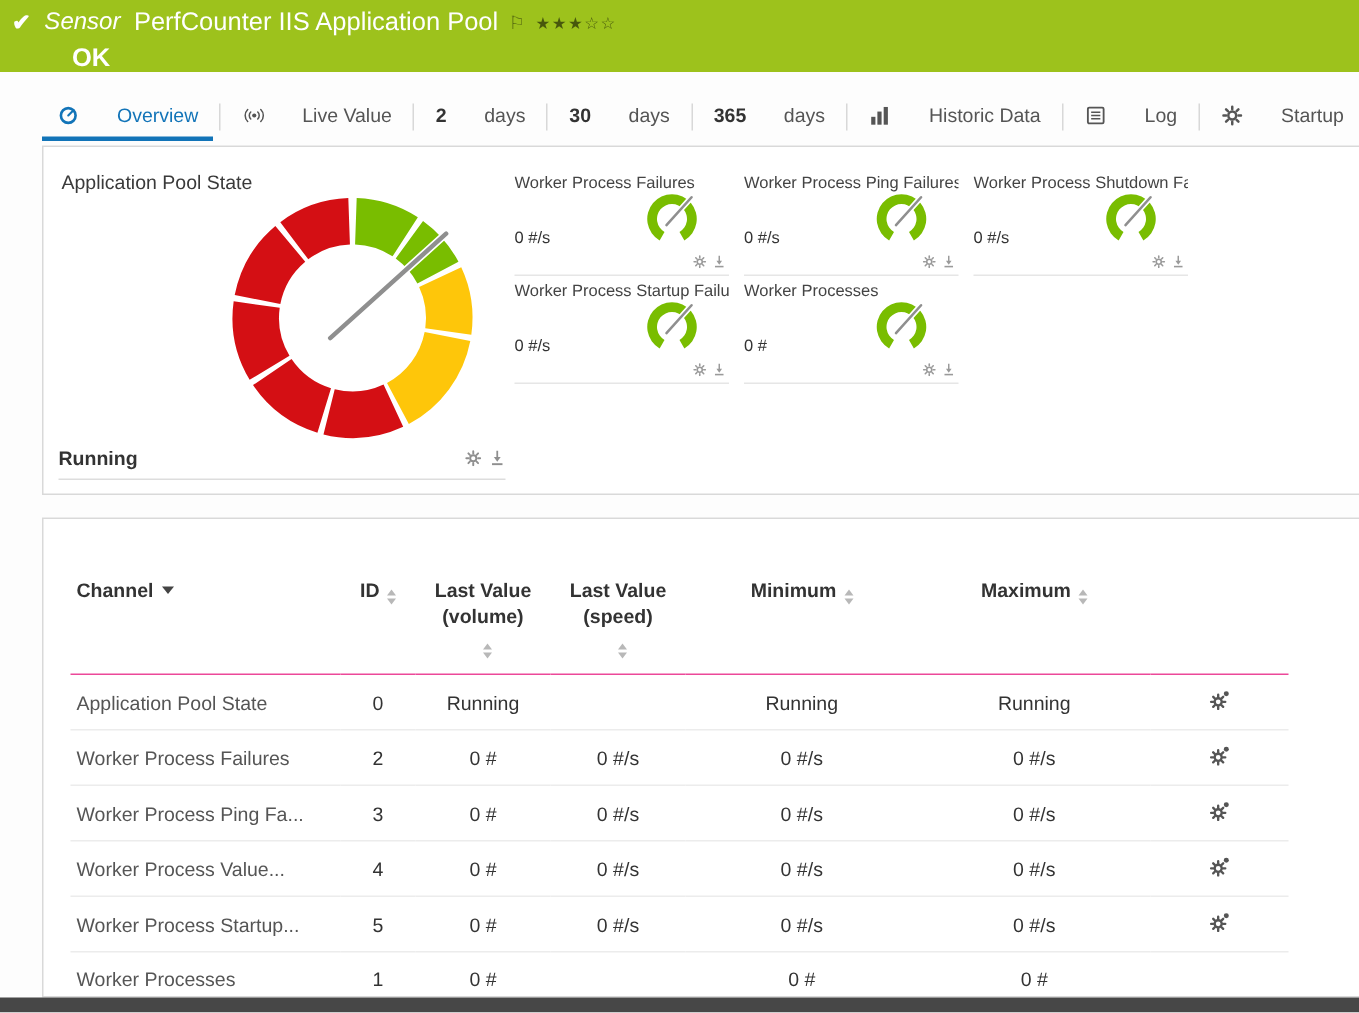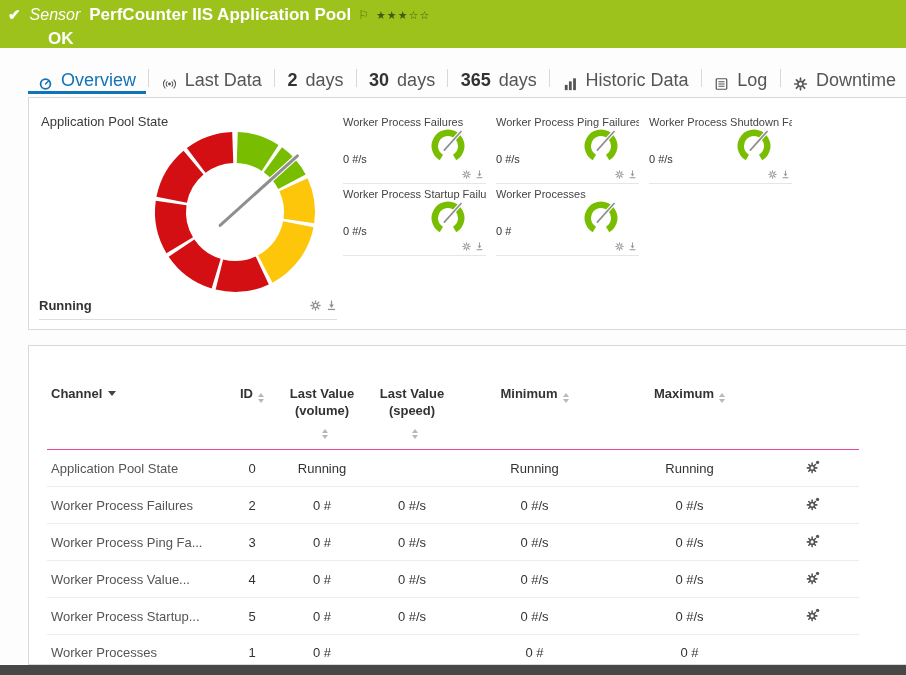--- a/index.html
+++ b/index.html
@@ -9,29 +9,29 @@
     -webkit-font-smoothing:antialiased;
   }
   svg{display:block}
   .defs{position:absolute;width:0;height:0;overflow:hidden}
 
   
   .sensor-header{position:absolute;left:0;top:0;width:100%;height:48px;background:var(--green,#9dc21c);}
   .hdr-line1{position:absolute;left:8px;top:5px;display:flex;align-items:center;color:#fff;white-space:nowrap;}
   .check-icon{font-size:15px;font-weight:bold;color:#fff;margin-right:9px;}
   .hdr-kind{font-style:italic;font-size:16px;margin-right:9px;}
-  .hdr-title{font-size:17px;font-weight:bold;margin-right:7px;}
+  .hdr-title{font-size:17px;font-weight:normal;margin-right:7px;}
   .flag-icon{font-size:12px;color:rgba(0,0,0,.45);margin-right:7px;cursor:pointer;}
   .stars{font-size:11px;letter-spacing:1px;color:rgba(0,0,0,.55);cursor:pointer;}
   .hdr-ok{position:absolute;left:48px;top:29px;font-size:17px;font-weight:bold;color:#fff;}
 
   
   .tab-bar{position:absolute;top:62px;left:0;width:100%;height:32px;display:flex;align-items:stretch;
            padding-left:28px;box-sizing:border-box;justify-content:space-between;}
-  .tab{display:flex;align-items:flex-end;gap:8px;padding:0 10px;font-size:18px;color:#555;cursor:pointer;
+  .tab{display:flex;align-items:center;gap:25px;padding:0 10px;font-size:13px;color:#555;cursor:pointer;
        border-bottom:3px solid transparent;white-space:nowrap;}
   .tab.active{color:var(--blue,#1274b8);border-bottom-color:var(--blue,#1274b8);}
   .tab-num{font-weight:bold;color:#333;}
   .tab-icon{width:15px;height:14px;}
   .tab-icon svg{width:100%;height:100%;}
   .tab-sep{width:1px;background:#d8d8d8;margin:7px 0;flex:none;}
 
   
   .panel{position:absolute;left:28px;background:#fff;border:1px solid #d9d9d9;box-sizing:border-box;}
   #gauges-panel{top:97px;width:884px;height:233px;}
@@ -150,21 +150,21 @@
       </span>
       <span class="tab-label">Overview</span>
     </div>
     <div class="tab-sep"></div>
     <div class="tab">
       <span class="tab-icon">
         <svg viewBox="0 0 16 16">
           <use href="#icon-live"></use>
         </svg>
       </span>
-      <span class="tab-label">Last Data</span>
+      <span class="tab-label">Live Value</span>
     </div>
     <div class="tab-sep"></div>
     <div class="tab">
       <span class="tab-num">2</span>
       <span class="tab-label">days</span>
     </div>
     <div class="tab-sep"></div>
     <div class="tab">
       <span class="tab-num">30</span>
       <span class="tab-label">days</span>
@@ -192,21 +192,21 @@
       </span>
       <span class="tab-label">Log</span>
     </div>
     <div class="tab-sep"></div>
     <div class="tab">
       <span class="tab-icon">
         <svg viewBox="0 0 16 16">
           <use href="#icon-gear"></use>
         </svg>
       </span>
-      <span class="tab-label">Downtime</span>
+      <span class="tab-label">Startup</span>
     </div>
   </nav>
 
 <section class="panel" id="gauges-panel">
   <span class="main-title">Application Pool State</span>
   <div class="main-gauge">
       <svg viewBox="0 0 180 180" width="180" height="180">
         <path d="M92.79195973620008 10.048733838472344 A80 80 0 0 1 133.5711228012022 22.906354564366083 L116.68731271573634 48.905142170674225 A49 49 0 0 0 91.71007533842256 41.02984947606431 Z" fill="#79bd00"></path>
         <path d="M137.02282018339787 25.278640450004204 A80 80 0 0 1 160.63580742871414 52.44227497712873 L133.2644320500874 66.99589342349135 A49 49 0 0 0 118.80147736233118 50.35816727562757 Z" fill="#79bd00"></path>
         <path d="M162.504622962932 56.190539060744044 A80 80 0 0 1 169.22144549932563 101.13384807680524 L138.52313536833694 96.8194819470432 A49 49 0 0 0 134.40908156479586 69.29170517470573 Z" fill="#fec60a"></path>

